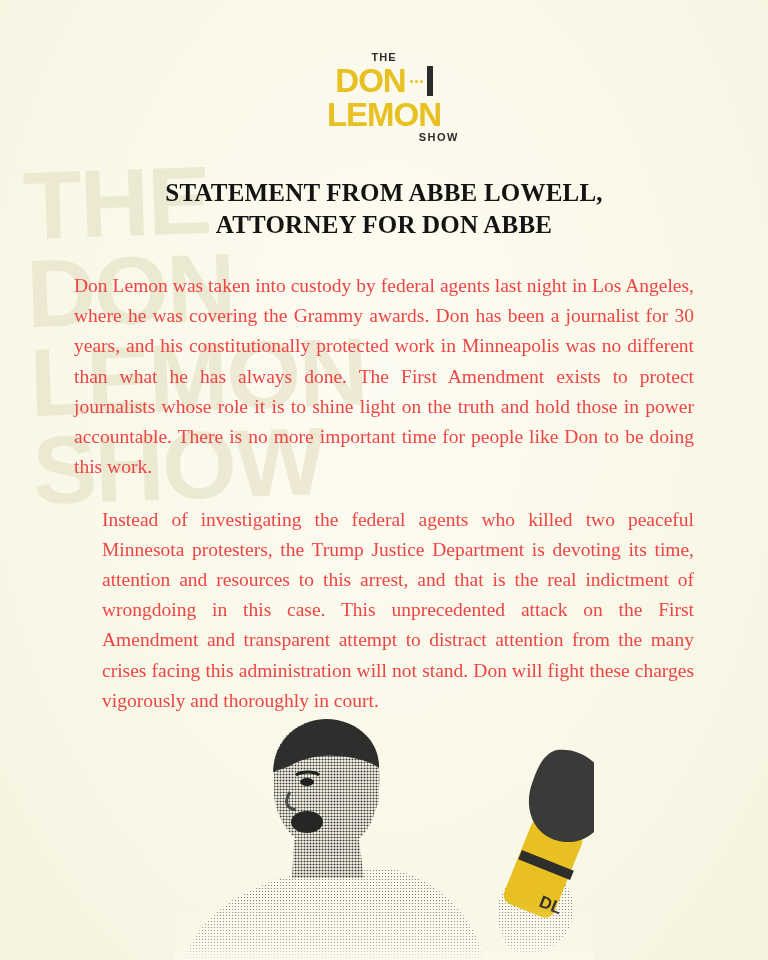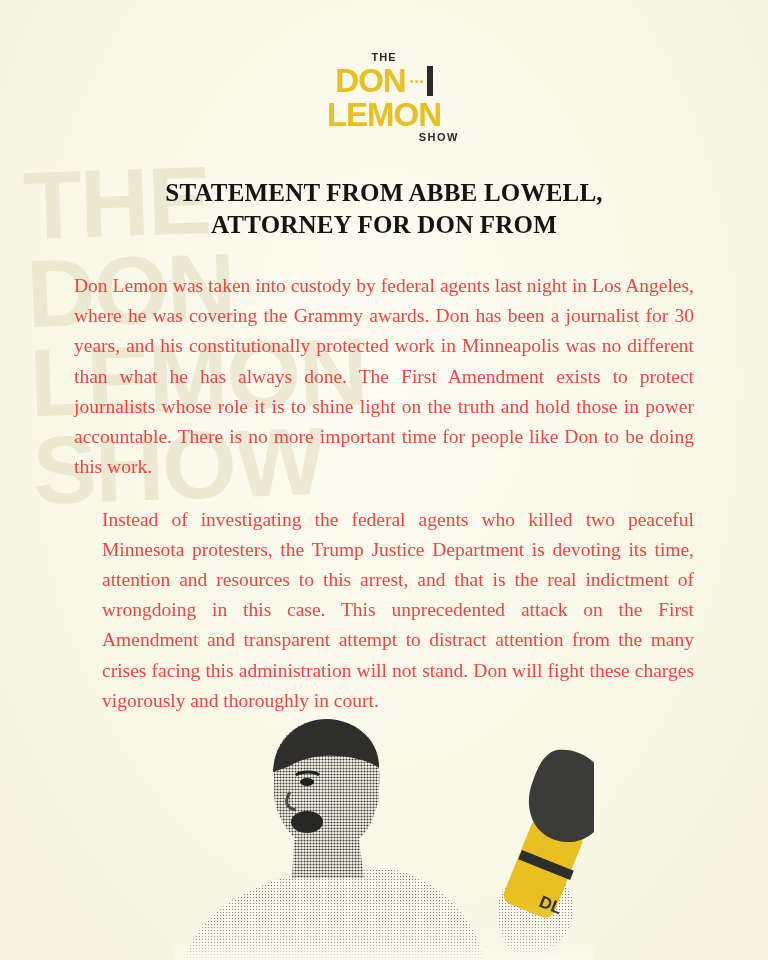--- a/index.html
+++ b/index.html
@@ -173,21 +173,21 @@
           <i></i>
         </div>
       <div class="logo-bar"></div>
     </div>
     <div class="logo-lemon">LEMON</div>
     <div class="logo-show">SHOW</div>
   </div>
 
   <div class="headline">
     <span>STATEMENT FROM ABBE LOWELL,</span>
-    <span>ATTORNEY FOR DON FROM</span>
+    <span>ATTORNEY FOR DON ABBE</span>
   </div>
 
   <div class="body-copy">
     <p>Don Lemon was taken into custody by federal agents last night in Los Angeles, where he was covering the Grammy awards.  Don has been a journalist for 30 years, and his constitutionally protected work in Minneapolis was no different than what he has always done.  The First Amendment exists to protect journalists whose role it is to shine light on the truth and hold those in power accountable.  There is no more important time for people like Don to be doing this work.</p>
     <p>Instead of investigating the federal agents who killed two peaceful Minnesota protesters, the Trump Justice Department is devoting its time, attention and resources to this arrest, and that is the real indictment of wrongdoing in this case.  This unprecedented attack on the First Amendment and transparent attempt to distract attention from the many crises facing this administration will not stand. Don will fight these charges vigorously and thoroughly in court.</p>
   </div>
 
 </div>
 
 <div class="photo">

